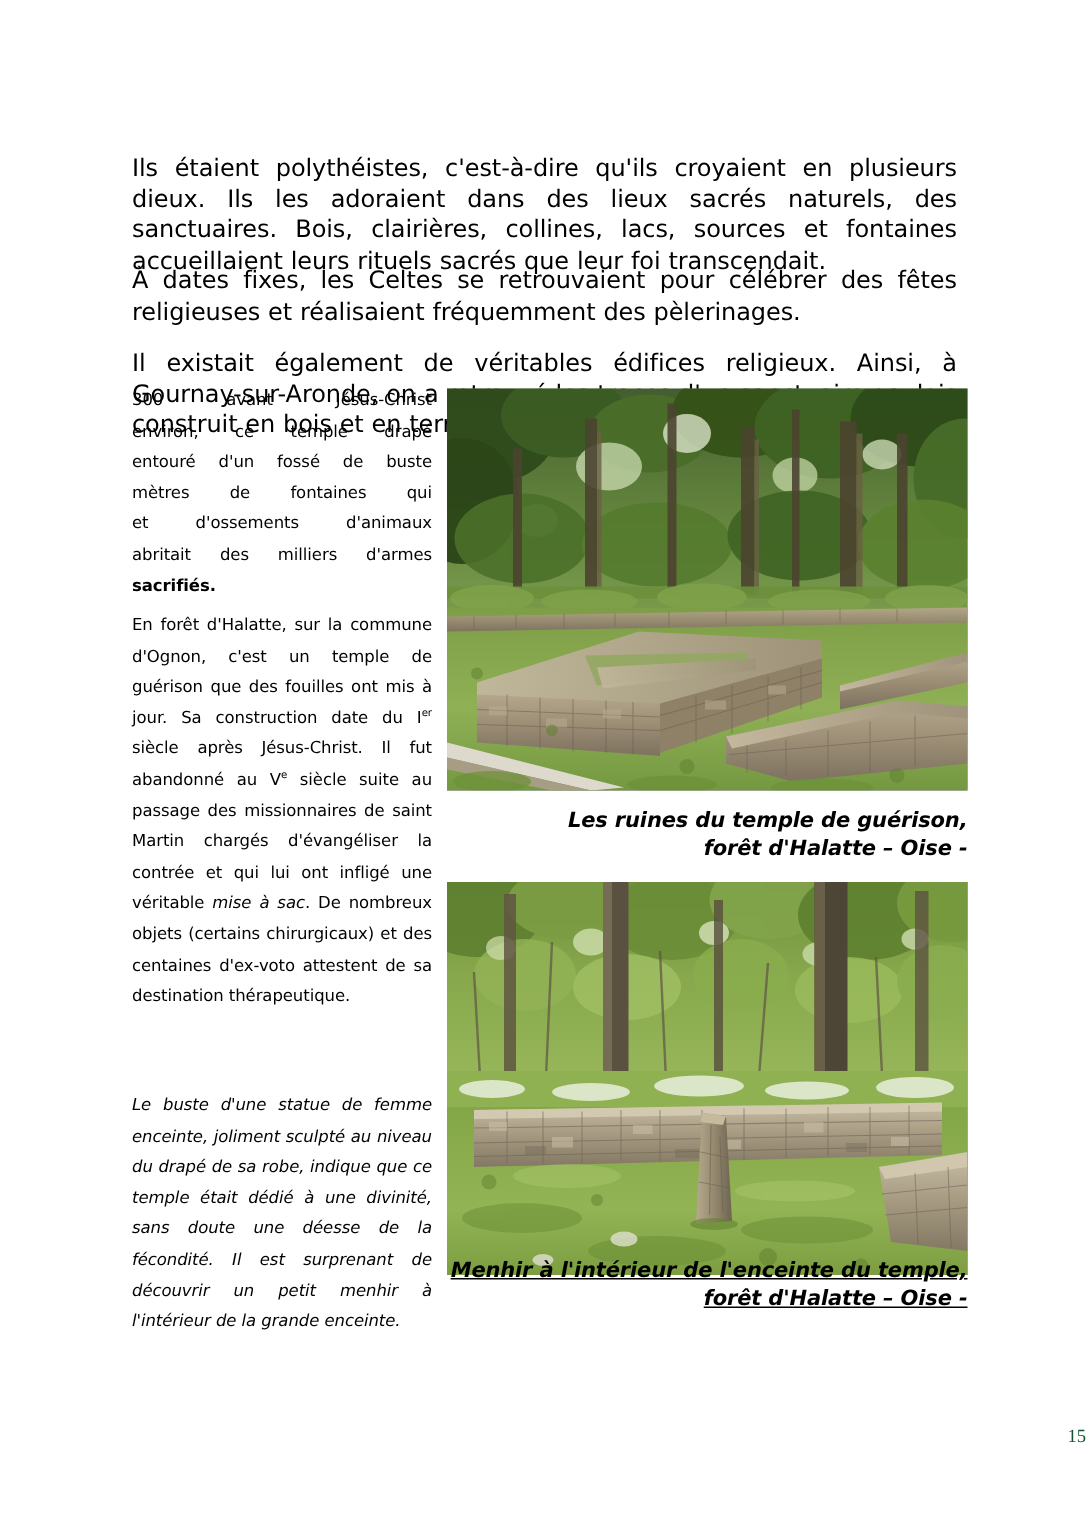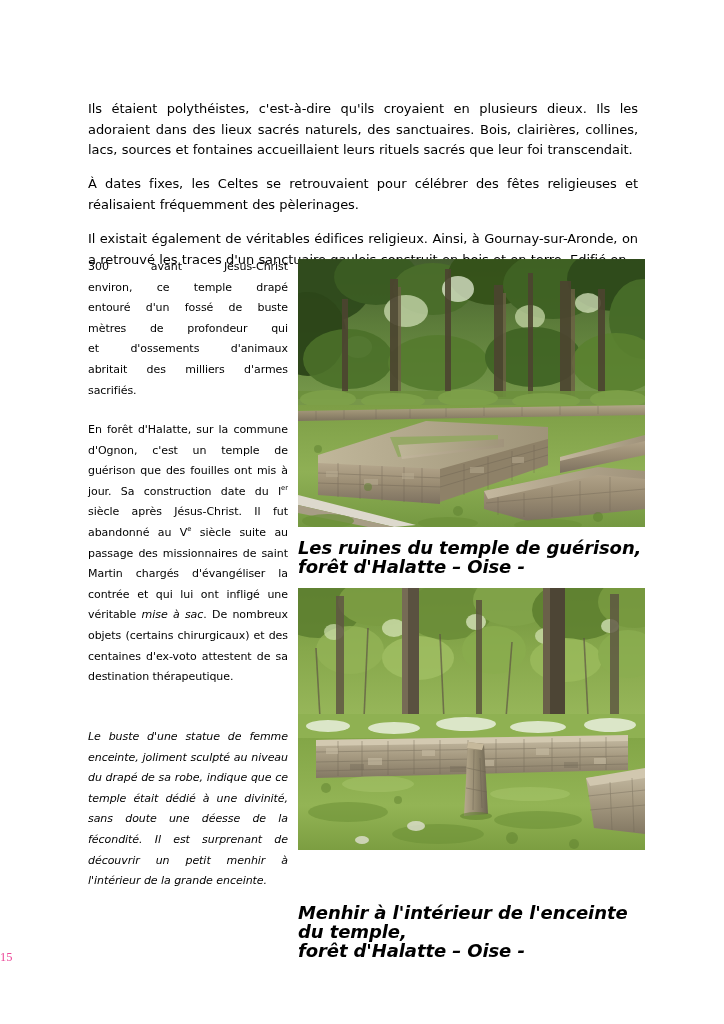--- a/index.html
+++ b/index.html
@@ -21,21 +21,21 @@
     inset: 0;
     background: #ffffff;
   }
 
   
   .full-para {
     position: absolute;
     left: 88px;
     width: 550px;
     text-align: justify;
-    font-size: 13px;
+    font-size: 16px;
     line-height: 20.6px;
     letter-spacing: -0.05px;
     word-spacing: 0.2px;
   }
 
   #para-1 { top: 86px; }
   #para-2 { top: 161px; }
   #para-3 { top: 216px; }
 
   
@@ -51,24 +51,25 @@
   
   .col-para .jline {
     display: block;
     text-align: justify;
     text-align-last: justify;
   }
   .col-para .jline-last {
     display: block;
     text-align: justify;
     text-align-last: left;
+    font-weight: bold;
   }
 
   #col-1 { top: 257px; }
-  #col-2 { top: 393px; margin-top: 27px; }
+  #col-2 { top: 380px; margin-top: 27px; }
   #col-3 { top: 716px; font-style: italic; }
 
   sup {
     font-size: 0.62em;
     vertical-align: super;
     line-height: 0;
   }
   .ital { font-style: italic; }
 
   
@@ -89,58 +90,58 @@
     width: 347px;
     height: 262px;
   }
   .photo svg { display: block; width: 100%; height: 100%; }
 
   
   .caption {
     position: absolute;
     left: 298px;
     width: 347px;
-    text-align: left;
+    text-align: right;
     font-style: italic;
     font-weight: bold;
-    font-size: 18px;
+    font-size: 14px;
     line-height: 19px;
     letter-spacing: -0.1px;
   }
   #caption-1 { top: 538px; }
-  #caption-2 { top: 903px; }
+  #caption-2 { top: 838px; text-decoration: underline; }
 
   
   #page-number {
     position: absolute;
     left: 0;
     right: 0;
     top: 950px;
-    text-align: left;
+    text-align: right;
     font-family: "Liberation Serif", serif;
     font-size: 12.4px;
-    color: #ec4899;
+    color: #14532d;
   }
 </style>
 </head>
 <body>
 
 <div class="page">
 
   <p class="full-para" id="para-1">Ils étaient polythéistes, c'est-à-dire qu'ils croyaient en plusieurs dieux. Ils les adoraient dans des lieux sacrés naturels, des sanctuaires. Bois, clairières, collines, lacs, sources et fontaines accueillaient leurs rituels sacrés que leur foi transcendait.</p>
 
   <p class="full-para" id="para-2">À dates fixes, les Celtes se retrouvaient pour célébrer des fêtes religieuses et réalisaient fréquemment des pèlerinages.</p>
 
   <p class="full-para" id="para-3">Il existait également de véritables édifices religieux. Ainsi, à Gournay-sur-Aronde, on a retrouvé les traces d'un sanctuaire gaulois construit en bois et en terre. Edifié en</p>
 
   <div class="col-para" id="col-1">
     <span class="jline">300      avant      Jésus-Christ</span>
     <span class="jline">environ,  ce   temple   drapé</span>
     <span class="jline">entouré d'un fossé de buste</span>
-    <span class="jline">mètres  de  profondeur  qui</span>
+    <span class="jline">mètres  de  fontaines  qui</span>
     <span class="jline">et    d'ossements    d'animaux</span>
     <span class="jline">abritait des milliers d'armes</span>
     <span class="jline-last">sacrifiés.</span>
   </div>
 
   <p class="col-para" id="col-2"><span>En forêt d'Halatte, sur la commune d'Ognon, c'est un temple de guérison que des fouilles ont mis à jour. Sa construction date du I</span><sup>er</sup><span> siècle après Jésus-Christ. Il fut abandonné au V</span><sup>e</sup><span> siècle suite au passage des missionnaires de saint Martin chargés d'évangéliser la contrée et qui lui ont infligé une véritable </span><span class="ital">mise à sac</span><span>. De nombreux objets (certains chirurgicaux) et des centaines d'ex-voto attestent de sa destination thérapeutique.</span></p>
 
   <p class="col-para" id="col-3">Le buste d'une statue de femme enceinte, joliment sculpté au niveau du drapé de sa robe, indique que ce temple était dédié à une divinité, sans doute une déesse de la fécondité. Il est surprenant de découvrir un petit menhir à l'intérieur de la grande enceinte.</p>
 
   <div class="photo" id="photo-1">

